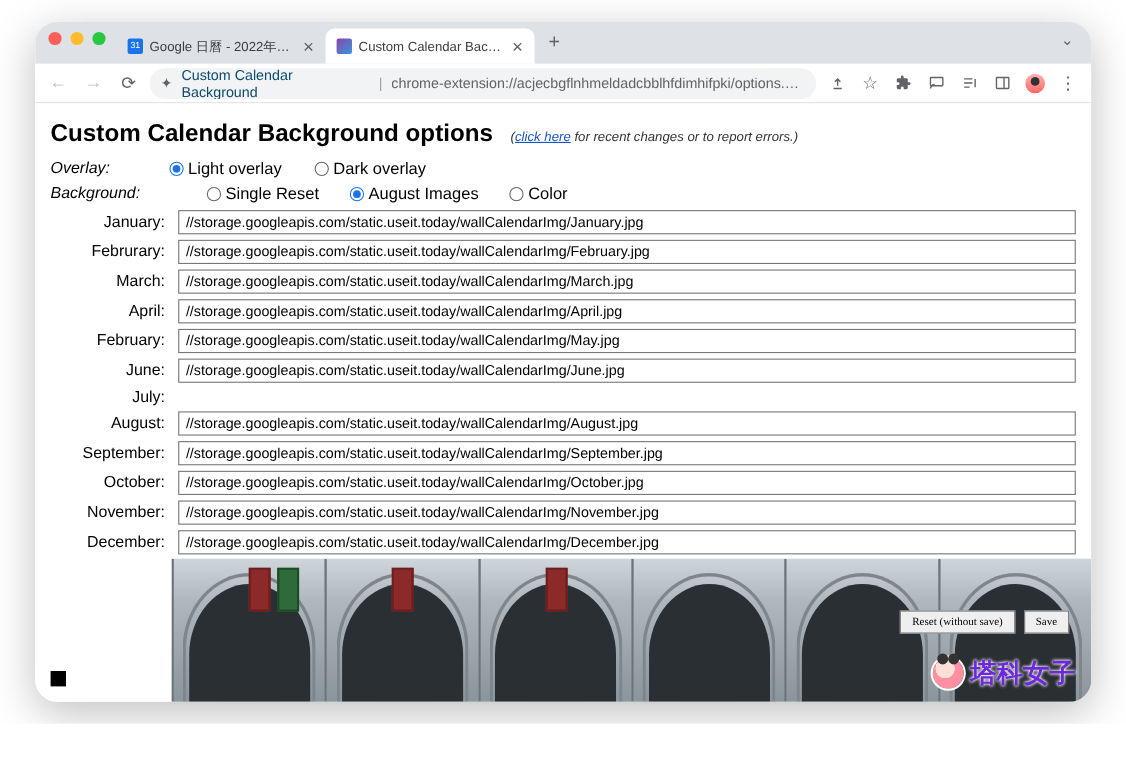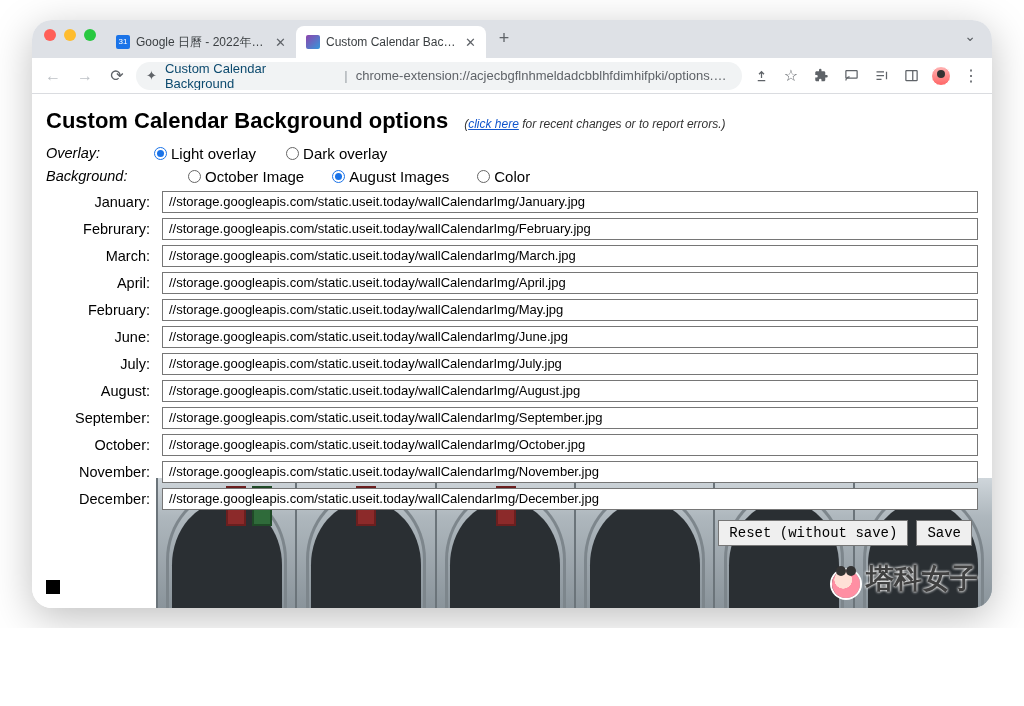--- a/index.html
+++ b/index.html
@@ -194,26 +194,27 @@
     background:#fff;
   }
 
   .actions {
     display:flex;
     justify-content:flex-end;
     gap: 8px;
     padding: 8px 6px 10px 0;
   }
   .btn {
-    font-size: 14px;
+    font-size: 10px;
     padding: 4px 10px;
     border: 1px solid #767676;
     background: #efefef;
     cursor: pointer;
-    font-family: Liberation Mono, monospace;
+    font-family: Liberation Serif, serif;
+    margin-top: 41px;
   }
 
   
   .bg-illus {
     position: absolute;
     left: 124px; right: 0; bottom: 0;
     height: 130px;
     z-index: 1;
     overflow:hidden;
     background: linear-gradient(#bac4cc, #9aa6ae);
@@ -245,23 +246,23 @@
   .ban-red{ background:#8c2a2a; box-shadow: inset 0 0 0 2px #6b1f1f;}
   .ban-green{ background:#2f6b3a; box-shadow: inset 0 0 0 2px #1f4a27;}
 
   .square-cursor{
     position:absolute; left:14px; bottom:14px; width:14px;height:14px;
     background:#000; z-index:5;
   }
 
   .watermark{
     position:absolute; right:14px; bottom:10px;
-    display:flex; align-items:flex-end; gap:6px;
+    display:flex; align-items:center; gap:6px;
     z-index:5;
-    font-size: 28px; font-weight:700; color:#404040;
+    font-size: 24px; font-weight:700; color:#6d28d9;
     text-shadow: 0 0 3px #fff, 0 0 3px #fff;
   }
   .watermark .wm-icon{
     width:28px;height:28px;border-radius:50%;
     background: radial-gradient(circle at 40% 35%, #ffe0d6 35%, #ff8fa3 36%);
     position:relative;
     box-shadow: 0 0 0 2px #fff;
   }
   .watermark .wm-icon::before{
     content:""; position:absolute; top:-4px; left:4px;
@@ -387,21 +388,21 @@
             <span>Dark overlay</span>
           </label>
         </div>
       </div>
 
       <div class="opt-row">
         <span class="opt-label">Background:</span>
         <div class="radio-group" style="gap:28px; margin-left:34px;">
           <label class="radio-item">
             <span class="radio"></span>
-            <span>October Image</span>
+            <span>Single Reset</span>
           </label>
           <label class="radio-item">
             <span class="radio checked"></span>
             <span>August Images</span>
           </label>
           <label class="radio-item">
             <span class="radio"></span>
             <span>Color</span>
           </label>
         </div>
@@ -427,21 +428,20 @@
           <div class="month-row">
             <span class="month-label">February:</span>
             <input class="month-input" type="text" value="//storage.googleapis.com/static.useit.today/wallCalendarImg/May.jpg" style="">
           </div>
           <div class="month-row">
             <span class="month-label">June:</span>
             <input class="month-input" type="text" value="//storage.googleapis.com/static.useit.today/wallCalendarImg/June.jpg" style="">
           </div>
           <div class="month-row">
             <span class="month-label">July:</span>
-            <input class="month-input" type="text" value="//storage.googleapis.com/static.useit.today/wallCalendarImg/July.jpg" style="">
           </div>
           <div class="month-row">
             <span class="month-label">August:</span>
             <input class="month-input" type="text" value="//storage.googleapis.com/static.useit.today/wallCalendarImg/August.jpg" style="">
           </div>
           <div class="month-row">
             <span class="month-label">September:</span>
             <input class="month-input" type="text" value="//storage.googleapis.com/static.useit.today/wallCalendarImg/September.jpg" style="">
           </div>
           <div class="month-row">

